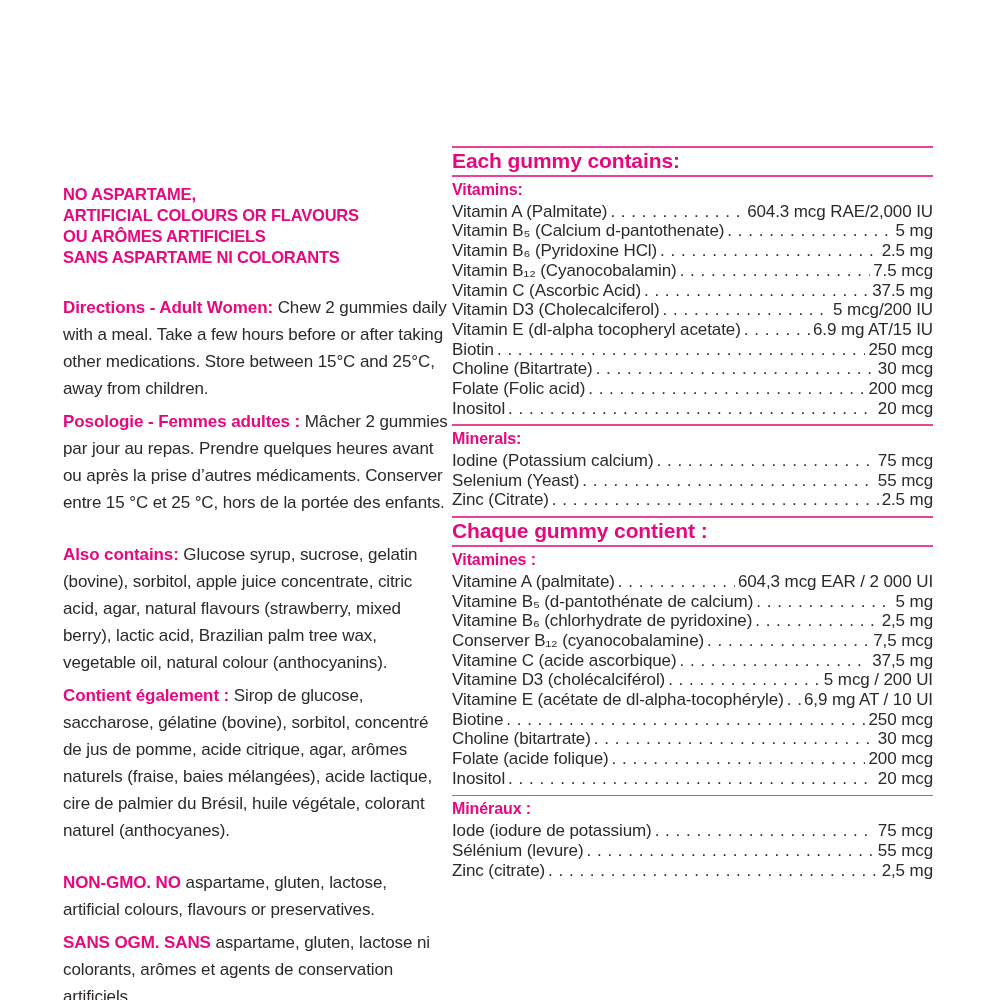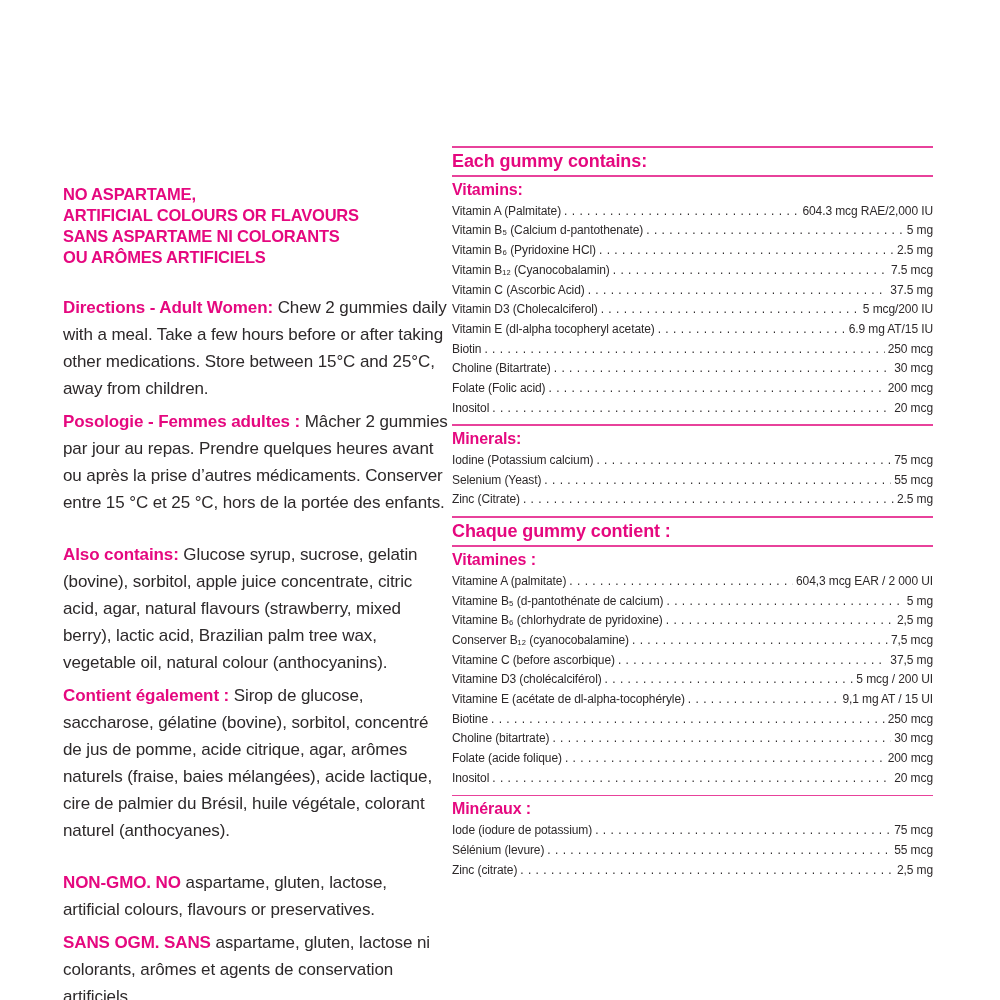--- a/index.html
+++ b/index.html
@@ -42,34 +42,34 @@
 
   
   .panel{
     position:absolute;left:452px;top:146px;width:481px;
   }
   .rule{
     height:1.6px;background:var(--rule);width:100%;
   }
   .panel-header{
     color:var(--accent);font-weight:bold;
-    font-size:18px;line-height:16.5px;
+    font-size:21px;line-height:16.5px;
     padding:5px 0 6px 0;
     letter-spacing:-0.1px;
   }
   .section{padding:4px 0 6px 0;}
   .section-title{
     color:var(--accent);font-weight:bold;
     font-size:16px;line-height:18px;
     margin-bottom:3px;
     letter-spacing:-0.1px;
   }
   .ing-row{
     display:flex;align-items:baseline;
-    font-size:12px;line-height:19.7px;
+    font-size:17px;line-height:19.7px;
     letter-spacing:-0.1px;
     color:var(--text);
   }
   .ing-name{white-space:nowrap;}
   .leader{
     flex:1;overflow:hidden;white-space:nowrap;
     margin:0 3px;
     color:var(--text);
   }
   .leader::after{
@@ -80,22 +80,22 @@
 </style>
 </head>
 <body>
 
 <div class="page">
 
   <div class="left-col">
     <div class="headline">
         <div>NO ASPARTAME,</div>
         <div>ARTIFICIAL COLOURS OR FLAVOURS</div>
+        <div>OU ARÔMES ARTIFICIELS</div>
         <div>SANS ASPARTAME NI COLORANTS</div>
-        <div>OU ARÔMES ARTIFICIELS</div>
       </div>
     <div id="paragraphs">
         <div class="para-group">
           <p class="para"><span class="lead">Directions - Adult Women:</span><span> Chew 2 gummies daily with a meal. Take a few hours before or after taking other medications. Store between 15°C and 25°C, away from children.</span></p>
           <p class="para"><span class="lead">Posologie - Femmes adultes :</span><span> Mâcher 2 gummies par jour au repas. Prendre quelques heures avant ou après la prise d’autres médicaments. Conserver entre 15 °C et 25 °C, hors de la portée des enfants.</span></p>
         </div>
         <div class="para-group">
           <p class="para"><span class="lead">Also contains:</span><span> Glucose syrup, sucrose, gelatin (bovine), sorbitol, apple juice concentrate, citric acid, agar, natural flavours (strawberry, mixed berry), lactic acid, Brazilian palm tree wax, vegetable oil, natural colour (anthocyanins).</span></p>
           <p class="para"><span class="lead">Contient également :</span><span> Sirop de glucose, saccharose, gélatine (bovine), sorbitol, concentré de jus de pomme, acide citrique, agar, arômes naturels (fraise, baies mélangées), acide lactique, cire de palmier du Brésil, huile végétale, colorant naturel (anthocyanes).</span></p>
         </div>
@@ -211,33 +211,33 @@
     <span class="ing-name">Vitamine B₆ (chlorhydrate de pyridoxine)</span>
     <span class="leader"></span>
     <span class="ing-amount">2,5 mg</span>
   </div>
           <div class="ing-row">
     <span class="ing-name">Conserver B₁₂ (cyanocobalamine) </span>
     <span class="leader"></span>
     <span class="ing-amount">7,5 mcg</span>
   </div>
           <div class="ing-row">
-    <span class="ing-name">Vitamine C (before ascorbique) </span>
+    <span class="ing-name">Vitamine C (acide ascorbique) </span>
     <span class="leader"></span>
     <span class="ing-amount">37,5 mg</span>
   </div>
           <div class="ing-row">
     <span class="ing-name">Vitamine D3 (cholécalciférol) </span>
     <span class="leader"></span>
     <span class="ing-amount">5 mcg / 200 UI</span>
   </div>
           <div class="ing-row">
     <span class="ing-name">Vitamine E (acétate de dl-alpha-tocophéryle) </span>
     <span class="leader"></span>
-    <span class="ing-amount">9,1 mg AT / 15 UI</span>
+    <span class="ing-amount">6,9 mg AT / 10 UI</span>
   </div>
           <div class="ing-row">
     <span class="ing-name">Biotine</span>
     <span class="leader"></span>
     <span class="ing-amount">250 mcg</span>
   </div>
           <div class="ing-row">
     <span class="ing-name">Choline (bitartrate) </span>
     <span class="leader"></span>
     <span class="ing-amount">30 mcg</span>

